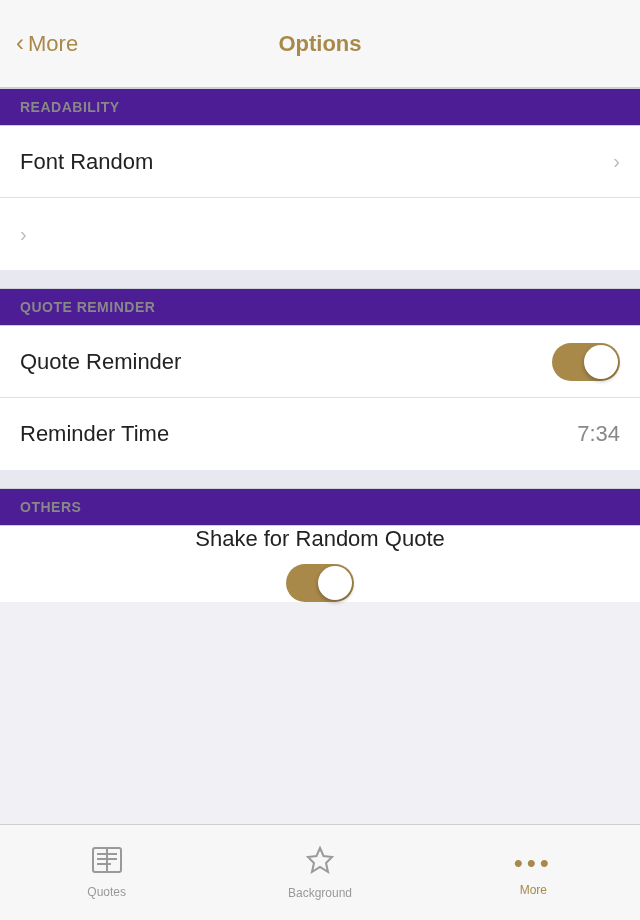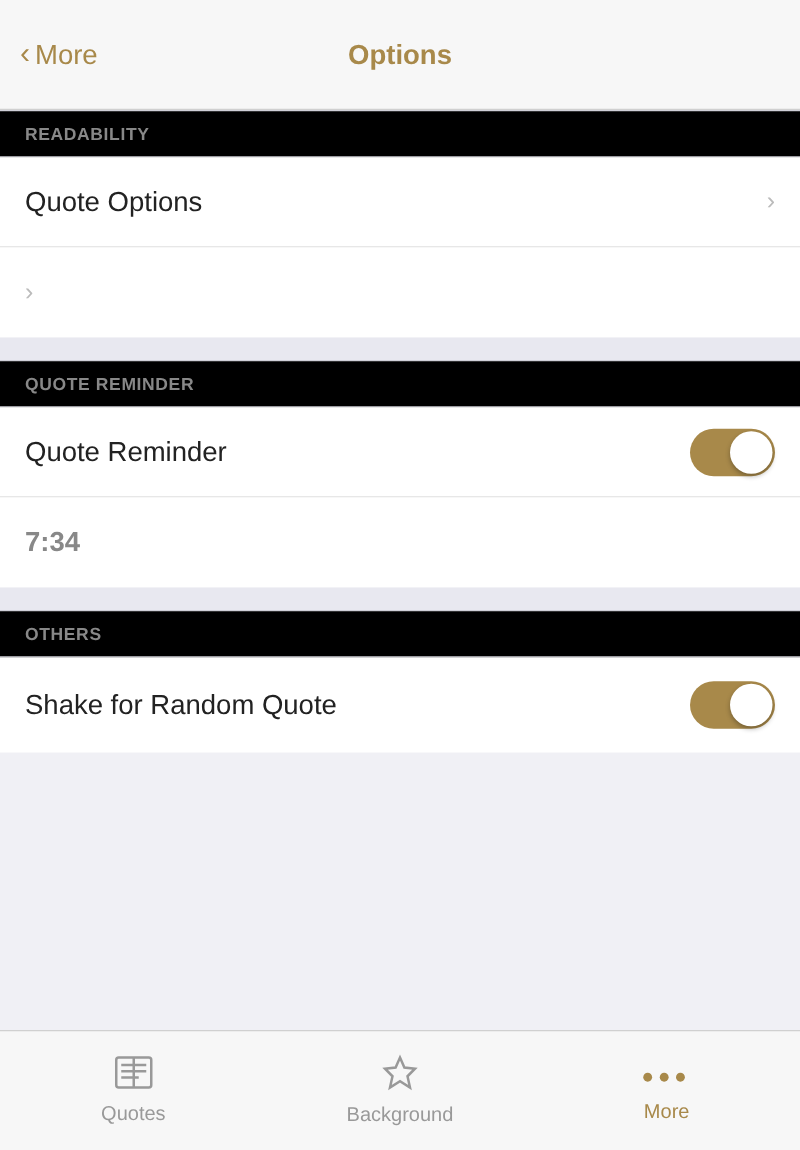--- a/index.html
+++ b/index.html
@@ -36,21 +36,21 @@
       margin-top: -2px;
     }
     .header-title {
       font-size: 22px;
       font-weight: bold;
       color: #a8894a;
     }
 
     
     .section-header {
-      background: #000000;
+      background: #4c1d95;
       padding: 10px 20px;
       font-size: 14px;
       font-weight: 600;
       color: #888;
       letter-spacing: 0.5px;
       border-top: 1px solid #d0d0d8;
       border-bottom: 1px solid #d0d0d8;
     }
 
     
@@ -125,31 +125,31 @@
     }
     .seg-btn.active {
       background: #a8894a;
       color: #fff;
     }
 
     
     .time-value {
       font-size: 22px;
       color: #888;
-      font-weight: bold;
     }
 
     
     .others-row {
       height: 76px;
       display: flex;
       align-items: center;
       justify-content: space-between;
       padding: 0 20px;
       background: #fff;
+      flex-direction: column;
     }
     .others-row-label {
       font-size: 22px;
       color: #222;
     }
 
     
     .tab-bar {
       position: absolute;
       bottom: 0;
@@ -169,21 +169,21 @@
       justify-content: center;
       gap: 4px;
       cursor: pointer;
       height: 100%;
     }
     .tab-icon {
       font-size: 28px;
       color: #999;
     }
     .tab-label {
-      font-size: 16px;
+      font-size: 12px;
       color: #999;
     }
     .tab-item.active .tab-icon,
     .tab-item.active .tab-label {
       color: #a8894a;
     }
 
     
     .more-dots {
       font-size: 28px;
@@ -206,21 +206,21 @@
     <span>More</span>
   </div>
   <span class="header-title">Options</span>
 </div>
 
 <div class="section-header">
   <span>READABILITY</span>
 </div>
 <div class="list-section">
   <div class="list-row">
-    <span class="row-label">Quote Options</span>
+    <span class="row-label">Font Random</span>
     <span class="chevron-right">›</span>
   </div>
   <div class="list-row">
     <span class="chevron-right">›</span>
   </div>
 </div>
 
 <div class="section-gap"></div>
 
 <div class="section-header">
@@ -230,20 +230,21 @@
 
   <div class="list-row">
     <span class="row-label">Quote Reminder</span>
     <div class="toggle toggle-on">
       <div class="toggle-knob"></div>
     </div>
   </div>
 
 
   <div class="list-row">
+    <span class="row-label">Reminder Time</span>
     <span class="time-value">7:34</span>
   </div>
 </div>
 
 <div class="section-gap"></div>
 
 <div class="section-header">
   <span>OTHERS</span>
 </div>
 <div class="list-section">

